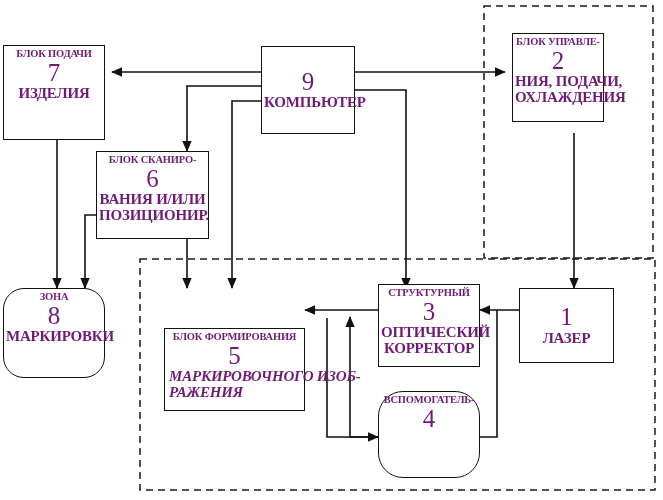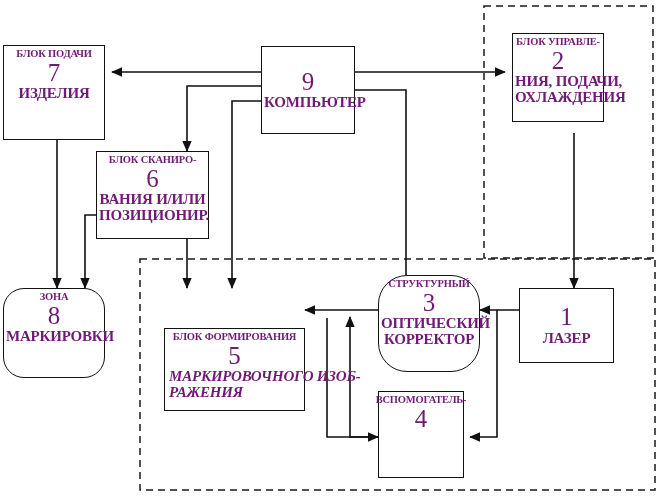--- a/index.html
+++ b/index.html
@@ -155,34 +155,34 @@
 
   <div class="node" id="n5" style="left:164px; top:288px; width:141px; height:83px;margin-top:40px;">
     <span class="cap">БЛОК ФОРМИРОВАНИЯ</span>
     <span class="num">5</span>
     <span class="sub">
       <span class="lj">МАРКИРОВОЧНОГО ИЗОБ-</span>
       <span class="lj">РАЖЕНИЯ</span>
     </span>
   </div>
 
-  <div class="node" id="n3" style="left:378px; top:275px; width:102px; height:97px;border-radius:29px;">
+  <div class="node" id="n3" style="left:378px; top:284px; width:102px; height:83px;">
     <span class="cap">СТРУКТУРНЫЙ</span>
     <span class="num">3</span>
     <span class="sub">
       <span class="l">ОПТИЧЕСКИЙ</span>
       <span class="l">КОРРЕКТОР</span>
     </span>
   </div>
 
   <div class="node numfirst" id="n1" style="left:519px; top:288px; width:95px; height:75px;">
     <span class="num">1</span>
     <span class="sub">
       <span class="l">ЛАЗЕР</span>
     </span>
   </div>
 
-  <div class="node" id="n4" style="left:378px; top:391px; width:86px; height:87px;">
+  <div class="node" id="n4" style="left:378px; top:391px; width:102px; height:87px;border-radius:25px;">
     <span class="cap">ВСПОМОГАТЕЛЬ-</span>
     <span class="num">4</span>
   </div>
 
 </div>
 
 </body></html>

